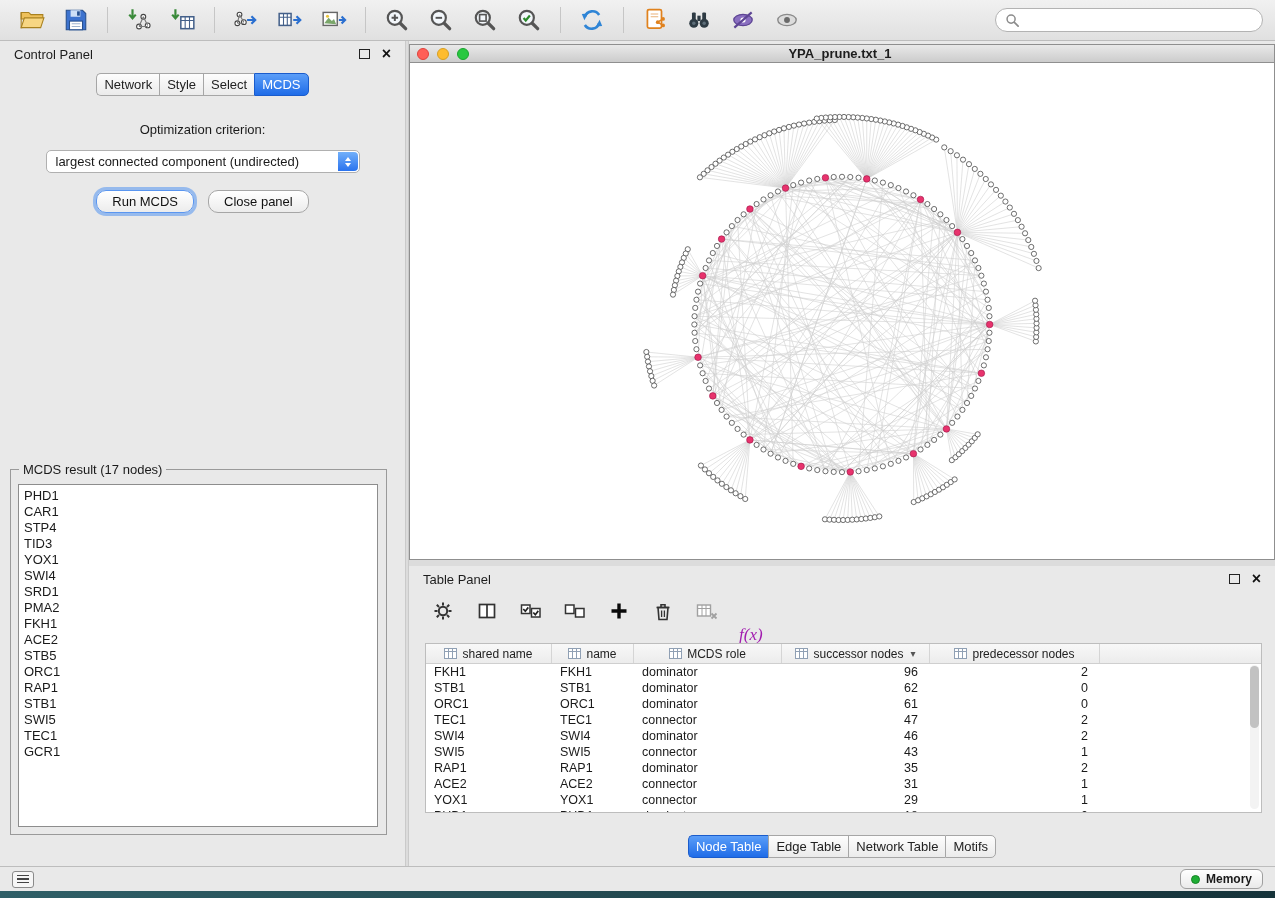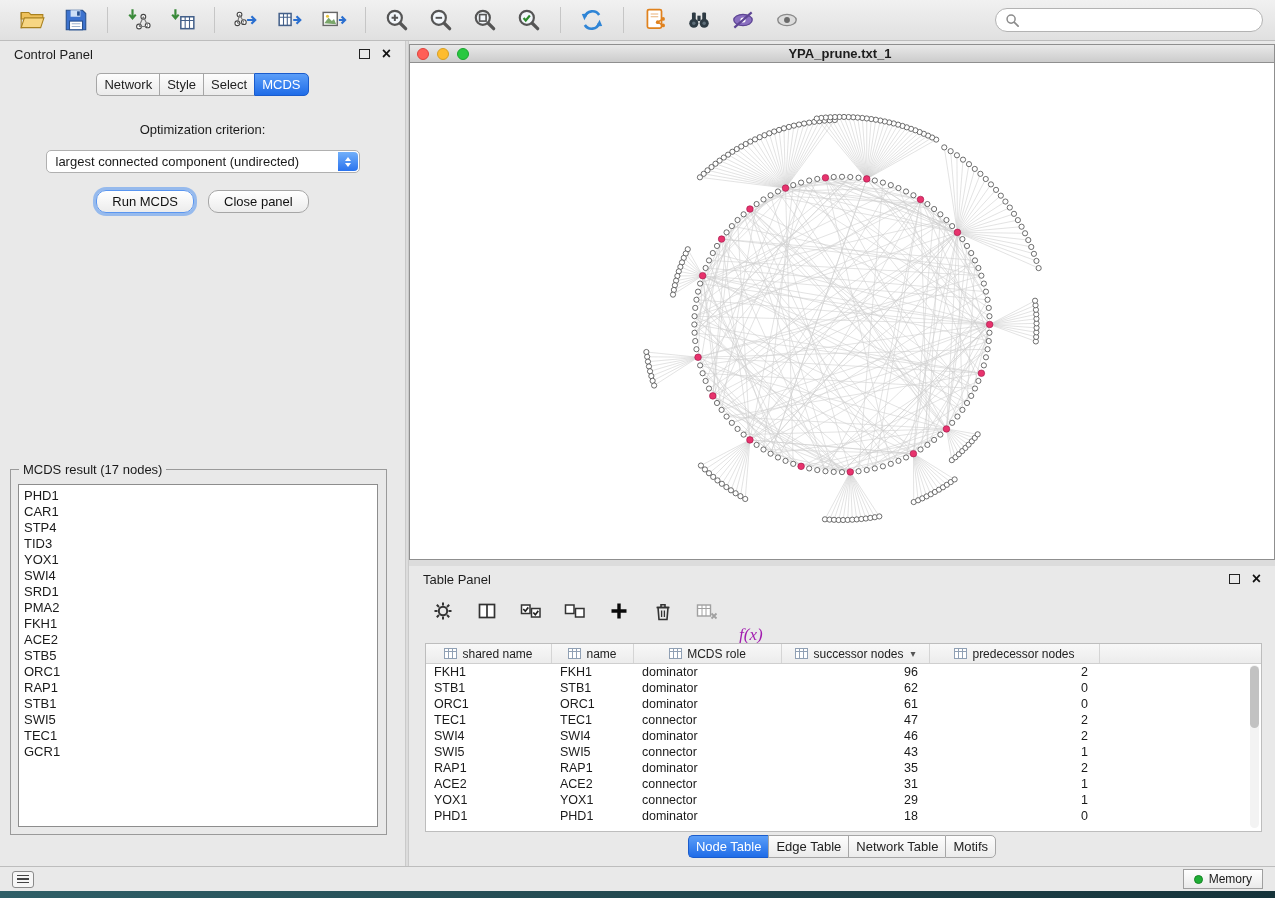--- a/index.html
+++ b/index.html
@@ -71,21 +71,21 @@
   .net-title{position:absolute;left:0;right:4px;text-align:center;font-size:13px;font-weight:bold;color:#1d1d1d;}
   .net-canvas{position:absolute;top:19px;left:0;right:0;bottom:0;background:#fff;
               border:1px solid #8f8f8f;border-top:none;box-sizing:border-box;}
   .net-canvas svg{width:100%;height:100%;display:block;}
 
   
   #table-panel{position:absolute;left:409px;top:566px;width:866px;height:300px;background:#e9e9e9;}
   .tp-toolbar{display:flex;align-items:center;gap:20px;padding:7px 0 5px 22px;height:36px;box-sizing:border-box;}
   .tp-ic{width:24px;height:22px;display:flex;align-items:center;justify-content:center;}
   .fx-label{font-family:"Liberation Serif",serif;font-style:italic;color:#a21caf;font-size:17px;margin-top:48px;}
-  .tp-table{position:absolute;left:16px;top:77px;width:837px;height:189px;background:#fff;
+  .tp-table{position:absolute;left:16px;top:77px;width:837px;height:170px;background:#fff;
             border:1px solid #bdbdbd;box-sizing:border-box;overflow:hidden;}
   .tgrid{display:grid;grid-template-columns:126px 82px 148px 148px 170px 1fr;}
   .thead{height:19px;background:linear-gradient(#f8f8f8,#ececec);border-bottom:1px solid #cfcfcf;}
   .th{display:flex;align-items:center;justify-content:center;gap:5px;border-right:1px solid #d5d5d5;
       font-size:12px;color:#222;position:relative;overflow:hidden;white-space:nowrap;}
   .th:last-child{border-right:none;}
   .sort-chevron{font-size:10px;color:#555;margin-left:2px;}
   .trow{height:16px;align-items:center;font-size:12.5px;}
   .td{padding-left:8px;overflow:hidden;white-space:nowrap;}
   .td.num{text-align:right;padding-right:12px;padding-left:0;}
@@ -93,21 +93,21 @@
   .vthumb{position:absolute;right:0;top:1px;width:9px;height:62px;background:#c2c2c2;border-radius:5px;}
   .tp-tabs{position:absolute;left:0;right:0;top:269px;display:flex;justify-content:center;}
 
   
   #statusbar{position:absolute;left:0;top:866px;width:1275px;height:25px;background:#e9e9e9;
              border-top:1px solid #bdbdbd;display:flex;align-items:center;padding:0 12px;box-sizing:border-box;}
   .sb-icon{width:22px;height:17px;border:1px solid #8a8a8a;border-radius:3px;background:#f6f6f6;
            display:flex;flex-direction:column;justify-content:center;gap:2px;padding:0 4px;box-sizing:border-box;}
   .sb-icon i{display:block;height:1.5px;background:#444;}
   .memory-btn{margin-left:auto;display:flex;align-items:center;gap:6px;border:1px solid #9f9f9f;
-              border-radius:0;background:linear-gradient(#ffffff,#eaeaea);padding:2px 10px;font-size:12px;}
+              border-radius:6px;background:linear-gradient(#ffffff,#eaeaea);padding:2px 10px;font-size:12px;font-weight:bold;}
   .mem-dot{width:9px;height:9px;border-radius:50%;background:#1fae35;border:1px solid #158525;box-sizing:border-box;}
   #desktop-strip{position:absolute;left:0;top:891px;width:1275px;height:7px;
                  background:linear-gradient(90deg,#2f5f67,#16333a);}
 </style>
 </head>
 <body>
 
 <div id="app">
 
   <div id="toolbar">

